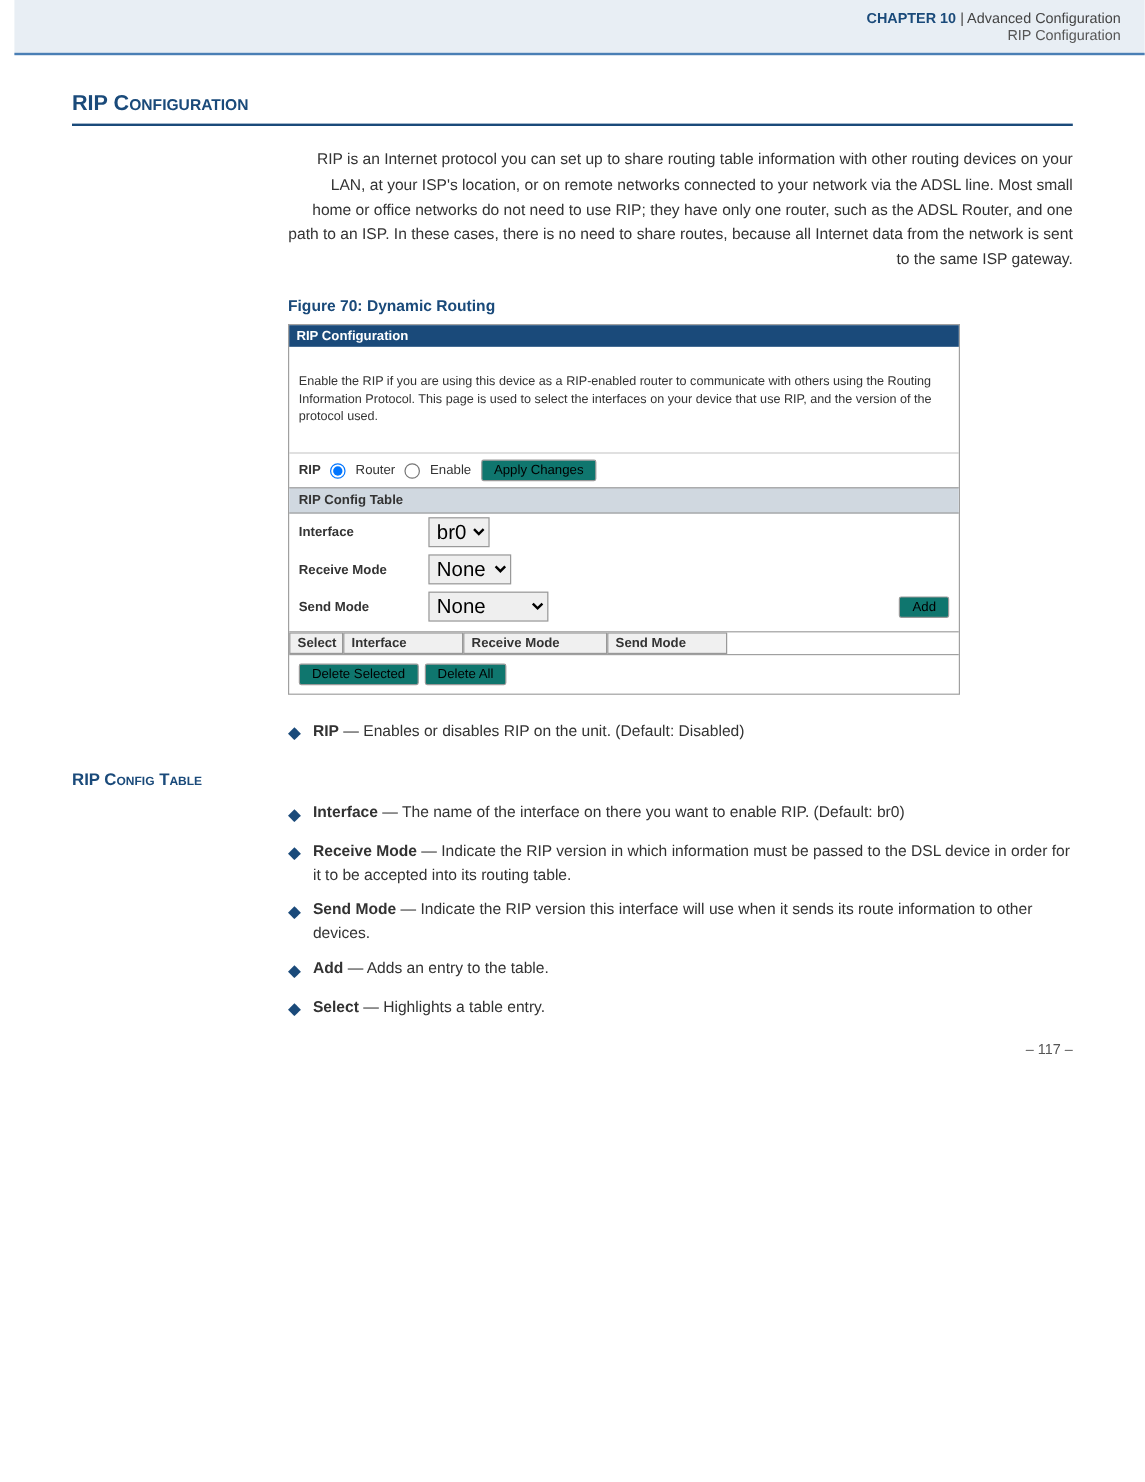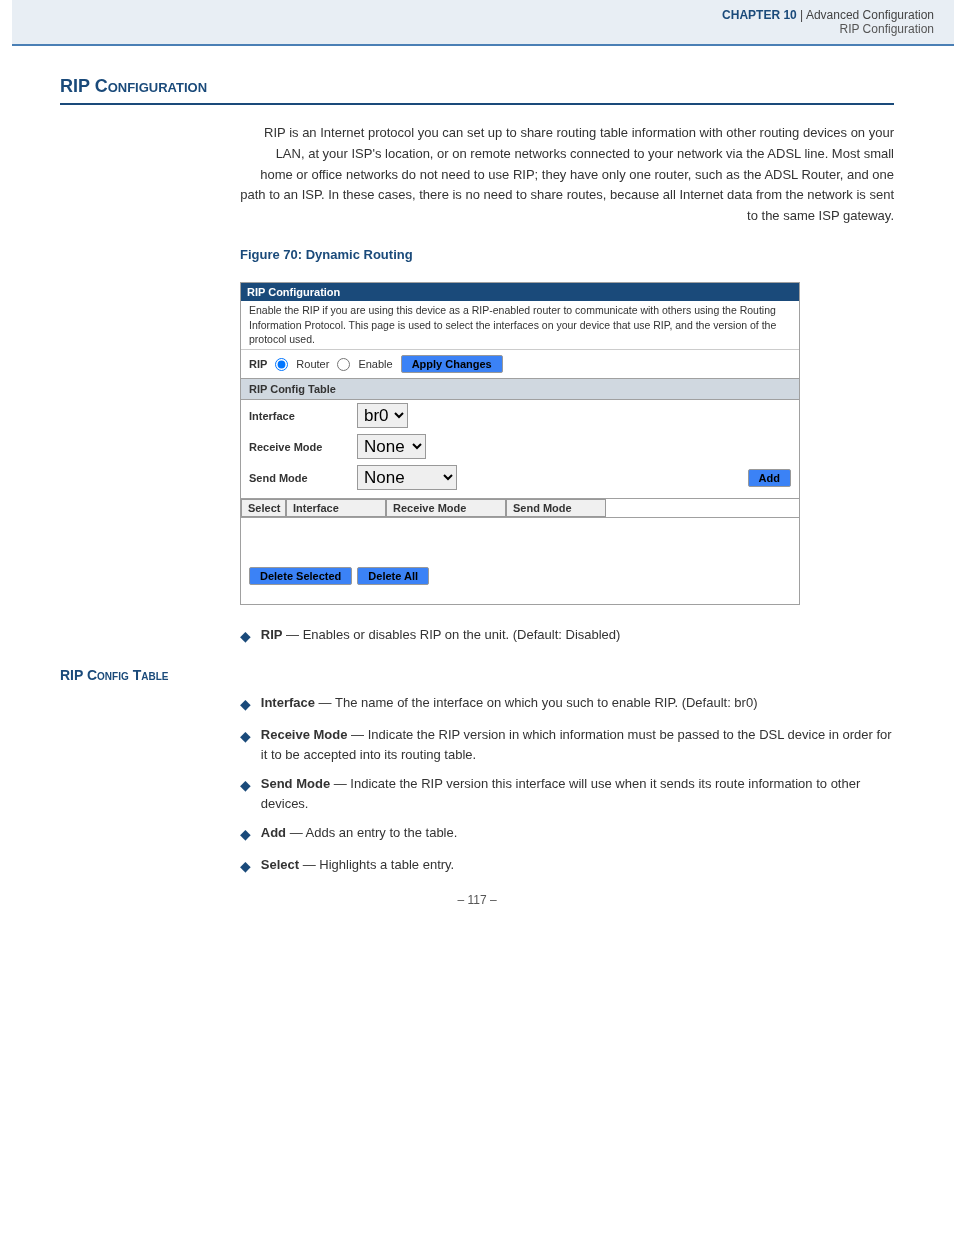--- a/index.html
+++ b/index.html
@@ -56,42 +56,42 @@
       color: #333;
       margin-bottom: 20px;
       text-align: right;
     }
 
     
     .figure-caption {
       margin-left: 180px;
       font-weight: bold;
       color: #1a4a7a;
-      margin-bottom: 20px;
+      margin-bottom: 8px;
       font-size: 13px;
     }
 
     
     .rip-box {
       margin-left: 180px;
       border: 1px solid #a0a0a0;
       background: #fff;
       width: 560px;
       font-size: 11px;
       margin-bottom: 20px;
     }
     .rip-box-title {
       background: #1a4a7a;
       color: #fff;
       padding: 3px 6px;
       font-weight: bold;
       font-size: 11px;
     }
     .rip-box-desc {
-      padding: 2px 8px;
+      padding: 22px 8px;
       font-size: 10.5px;
       line-height: 1.4;
       color: #333;
       border-bottom: 1px solid #ccc;
     }
     .rip-row {
       display: flex;
       align-items: center;
       padding: 5px 8px;
       gap: 8px;
@@ -103,27 +103,26 @@
     .rip-radio-group {
       display: flex;
       align-items: center;
       gap: 8px;
       font-size: 11px;
     }
     .rip-radio-group input[type=radio] {
       cursor: pointer;
     }
     .rip-btn {
-      background: #3b82f6;
+      background: #0f766e;
       border: 1px solid #999;
       padding: 2px 10px;
       font-size: 11px;
       cursor: pointer;
       border-radius: 2px;
-      font-weight: bold;
     }
     .rip-config-table-header {
       background: #d0d8e0;
       padding: 4px 8px;
       font-weight: bold;
       font-size: 11px;
       border-top: 1px solid #a0a0a0;
       border-bottom: 1px solid #a0a0a0;
     }
     .rip-field-row {
@@ -155,22 +154,21 @@
       font-weight: bold;
       background: #f0f0f0;
     }
     .rip-col-select { width: 45px; }
     .rip-col-interface { width: 100px; }
     .rip-col-receive { width: 120px; }
     .rip-col-send { width: 100px; }
     .rip-del-row {
       display: flex;
       gap: 5px;
-      padding: 19px 8px;
-      margin-top: 30px;
+      padding: 7px 8px;
     }
 
     
     .bullet-list {
       margin-left: 180px;
       margin-bottom: 16px;
     }
     .bullet-item {
       display: flex;
       align-items: flex-start;
@@ -190,21 +188,21 @@
       font-size: 14px;
       font-weight: bold;
       color: #1a4a7a;
       font-variant: small-caps;
       margin-bottom: 10px;
       margin-top: 20px;
     }
 
     
     .page-number {
-      text-align: center;
+      text-align: right;
       color: #555;
       font-size: 12px;
       padding-bottom: 20px;
     }
 
     .inline-bold { font-weight: bold; }
   </style>
 </head>
 <body>
 
@@ -291,21 +289,21 @@
   </div>
 
   <div class="sub-section-title">RIP Config Table</div>
 
   <div class="bullet-list">
 
     <div class="bullet-item">
       <span class="bullet-diamond">◆</span>
       <span>
         <span class="inline-bold">Interface</span>
-        <span> — The name of the interface on which you such to enable RIP. (Default: br0)</span>
+        <span> — The name of the interface on there you want to enable RIP. (Default: br0)</span>
       </span>
     </div>
 
     <div class="bullet-item">
       <span class="bullet-diamond">◆</span>
       <span>
         <span class="inline-bold">Receive Mode</span>
         <span> — Indicate the RIP version in which information must be passed to the DSL device in order for it to be accepted into its routing table.</span>
       </span>
     </div>

